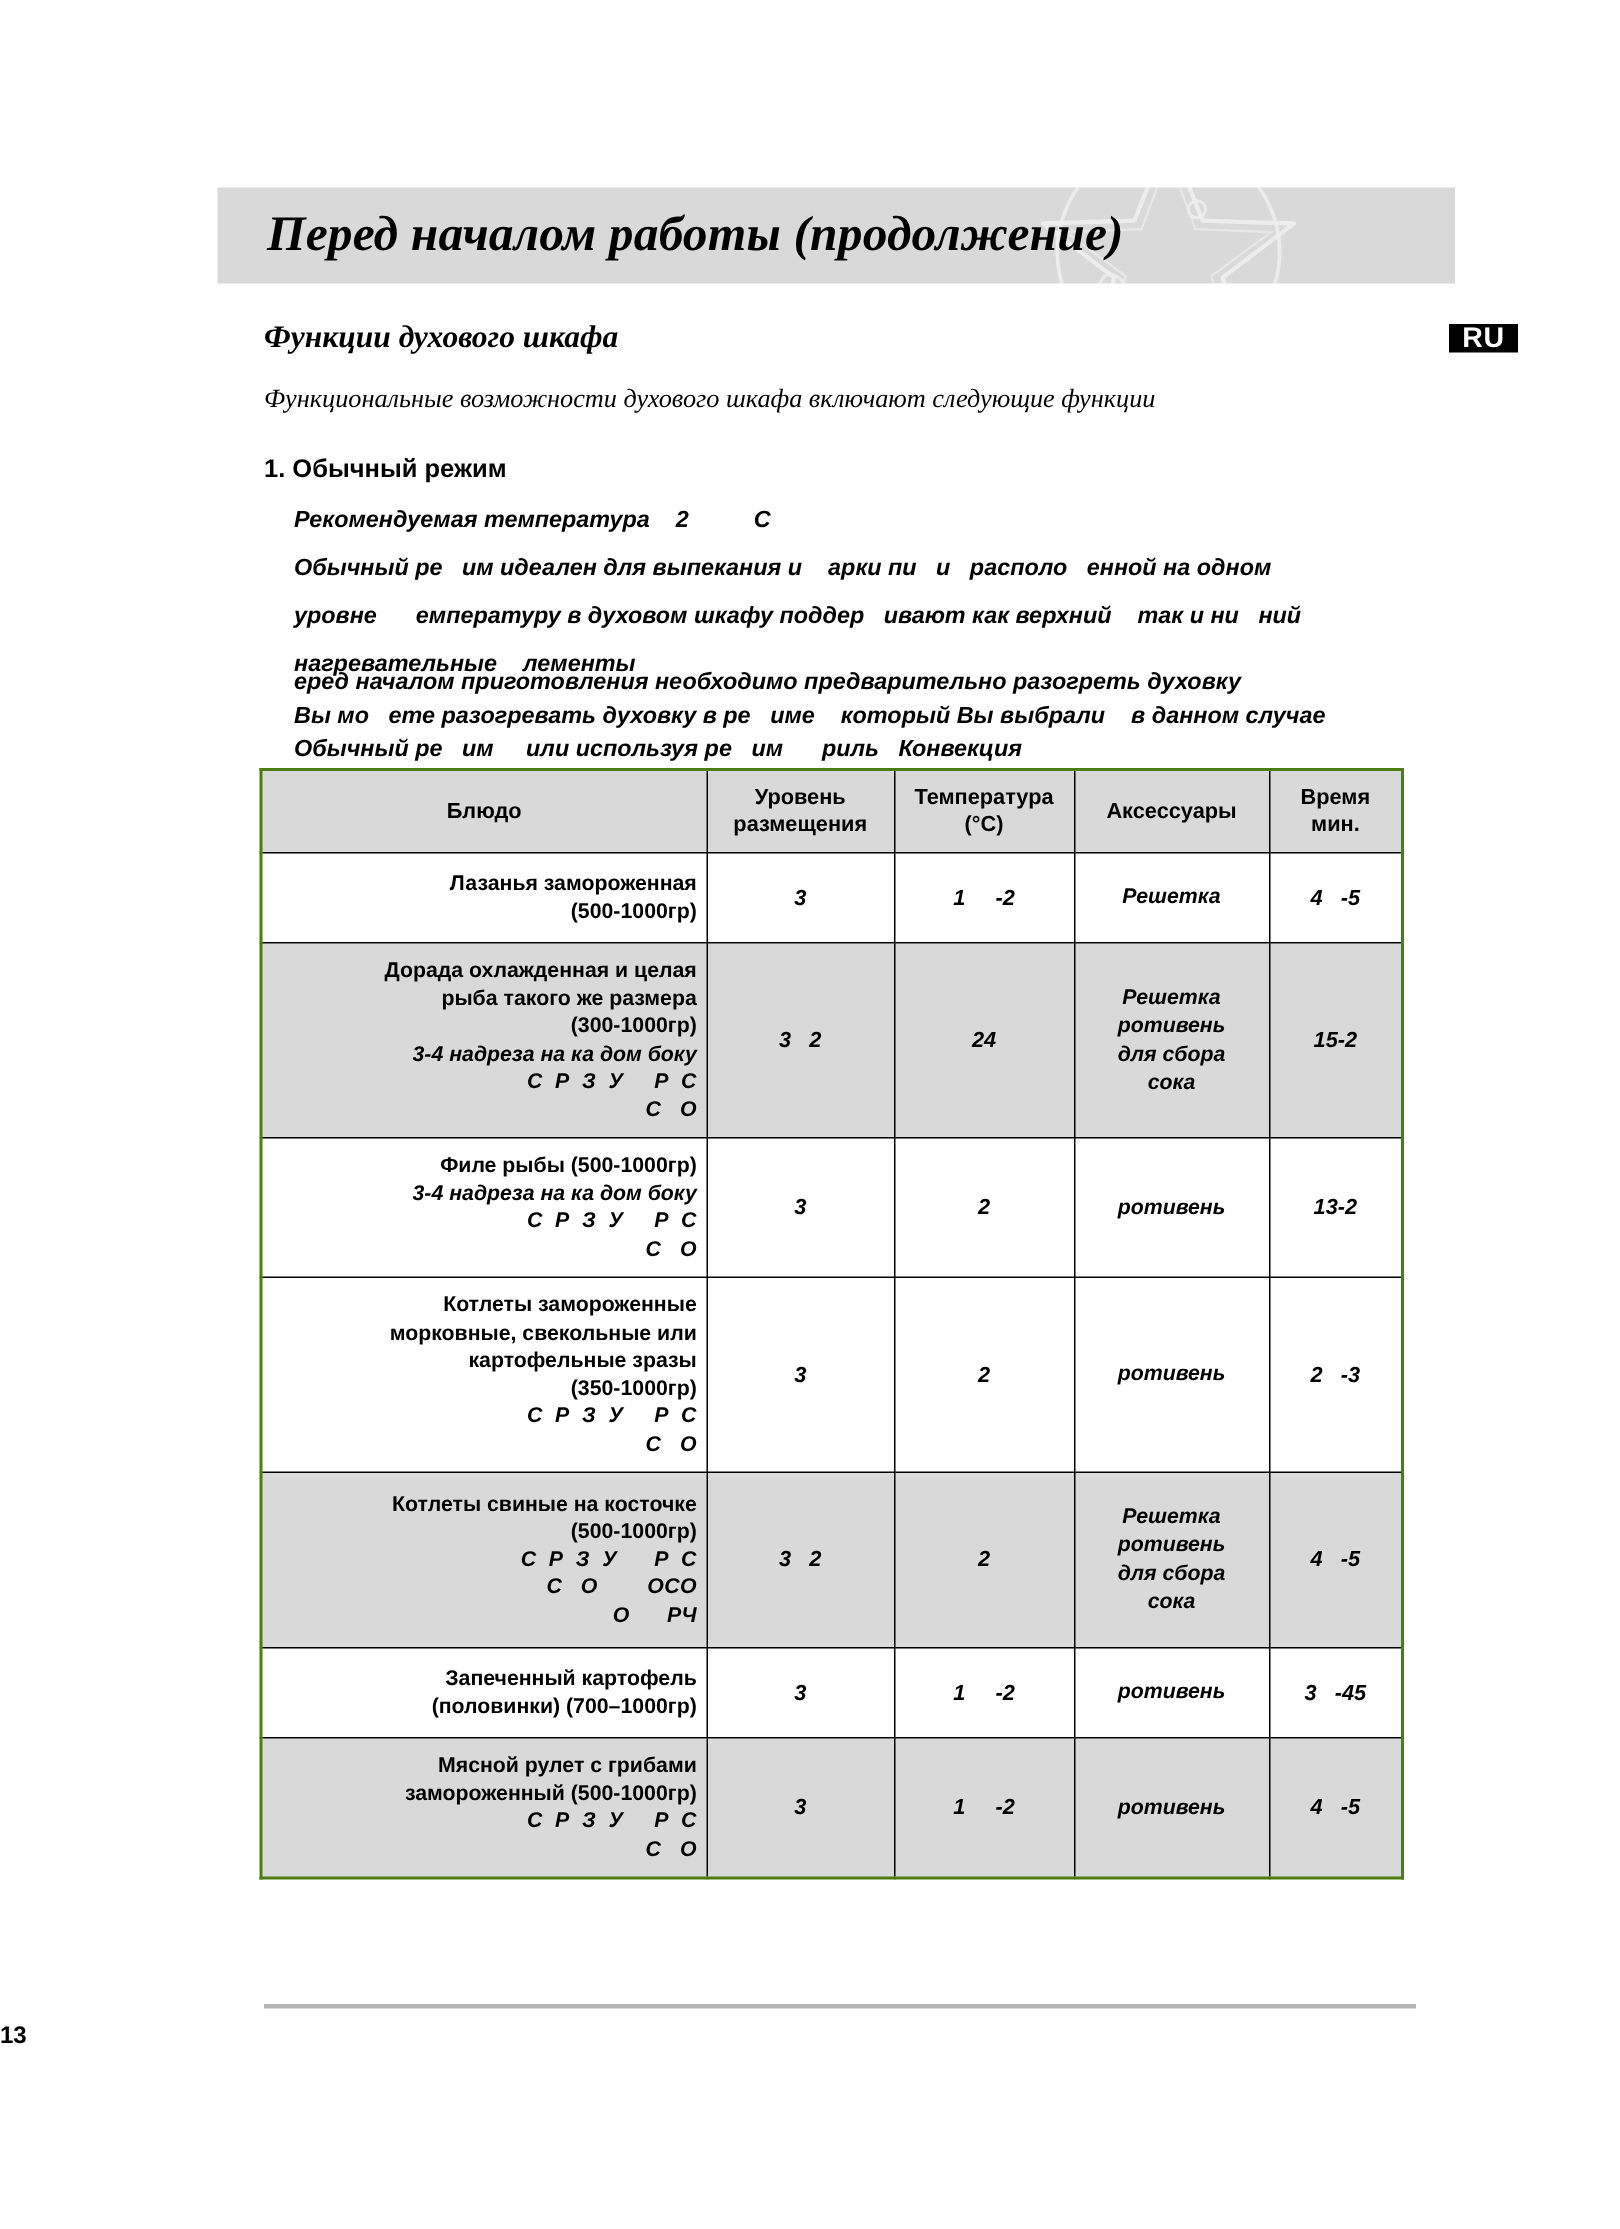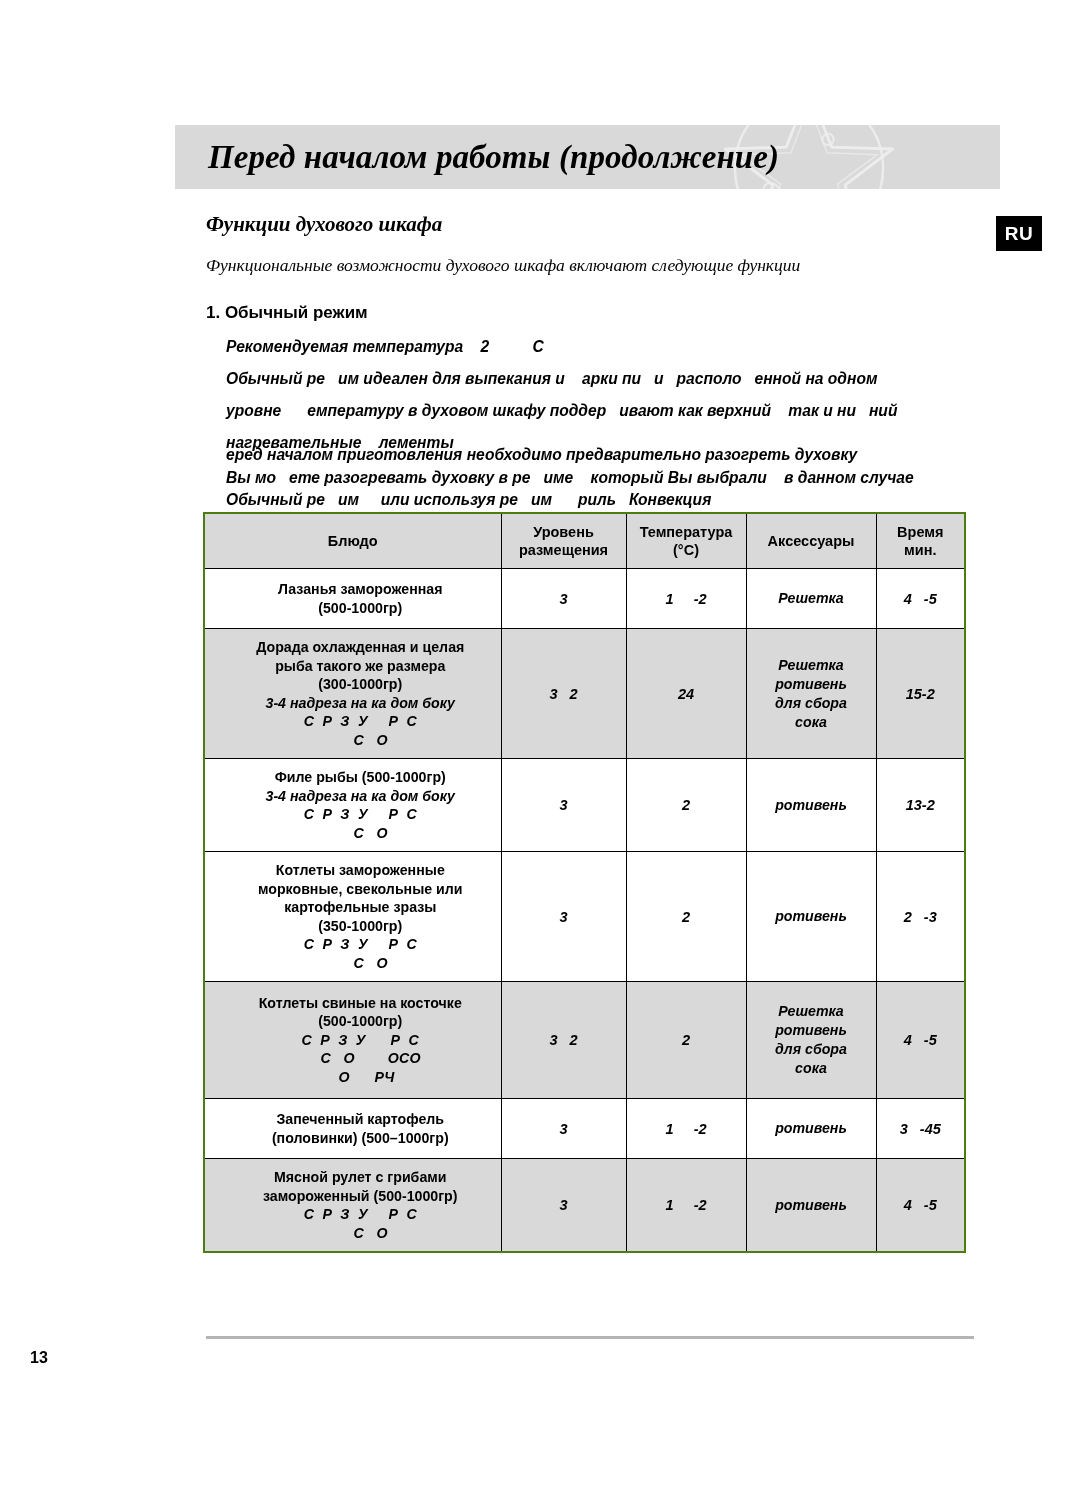--- a/index.html
+++ b/index.html
@@ -13,21 +13,20 @@
     position: relative;
     font-family: "Liberation Sans", sans-serif;
     color: #000000;
     overflow: hidden;
   }
 
   .page {
     position: absolute;
     inset: 0;
     background: #ffffff;
-    margin-left: 30px;
   }
 
   
   .header-banner {
     position: absolute;
     left: 145px;
     top: 125px;
     width: 825px;
     height: 64px;
     background: #d9d9d9;
@@ -55,21 +54,21 @@
     white-space: nowrap;
     color: #000;
   }
 
   
   .ru-badge {
     position: absolute;
     left: 966px;
     top: 216px;
     width: 46px;
-    height: 35px;
+    height: 19px;
     background: #000000;
     color: #ffffff;
     font-family: "Liberation Sans", sans-serif;
     font-weight: bold;
     font-size: 19px;
     display: flex;
     align-items: center;
     justify-content: center;
     letter-spacing: 0.5px;
   }
@@ -158,21 +157,21 @@
   .col-dish   { width: 297px; }
   .col-level  { width: 125px; }
   .col-temp   { width: 120px; }
   .col-acc    { width: 130px; }
   .col-time   { width: 89px; }
 
   .recipe-table tbody tr.shaded td { background: #d9d9d9; }
   .recipe-table tbody tr.plain  td { background: #ffffff; }
 
   td.dish {
-    text-align: center;
+    text-align: right;
     padding: 9px 6px 9px 21px;
     font-family: "Liberation Sans", sans-serif;
     font-weight: bold;
     font-size: 14.2px;
     line-height: 18.5px;
     white-space: pre-line;
   }
   td.dish .sub {
     font-style: italic;
     display: block;
@@ -322,21 +321,21 @@
           <td class="num">3   2</td>
           <td class="num">2</td>
           <td class="acc">Решетка
 ротивень
 для сбора
 сока</td>
           <td class="num">4   -5</td>
         </tr>
         <tr class="plain">
           <td class="dish"><span>Запеченный картофель
-(половинки) (500–1000гр)</span></td>
+(половинки) (700–1000гр)</span></td>
           <td class="num">3</td>
           <td class="num">1     -2</td>
           <td class="acc">ротивень</td>
           <td class="num">3   -45</td>
         </tr>
         <tr class="shaded">
           <td class="dish"><span>Мясной рулет с грибами
 замороженный (500-1000гр)</span><span class="glyphs">С  Р  З  У     Р  С
      С   О</span></td>
           <td class="num">3</td>

